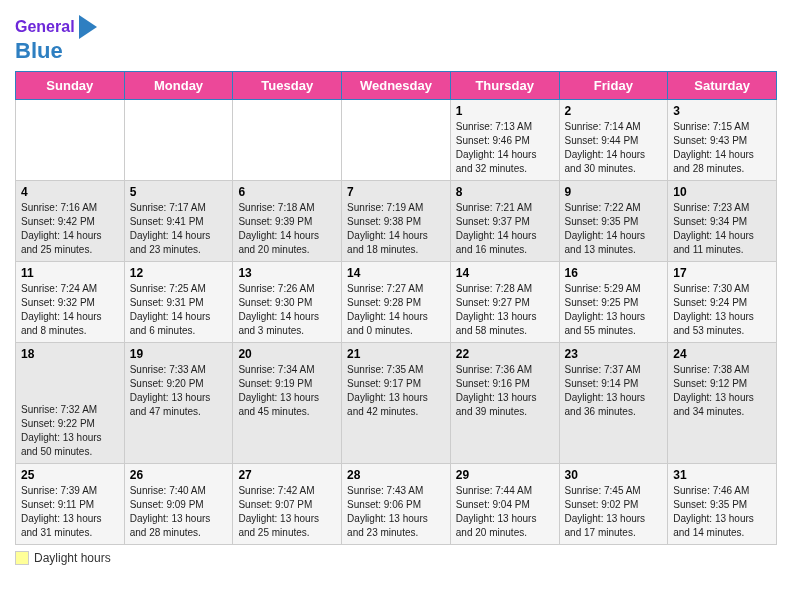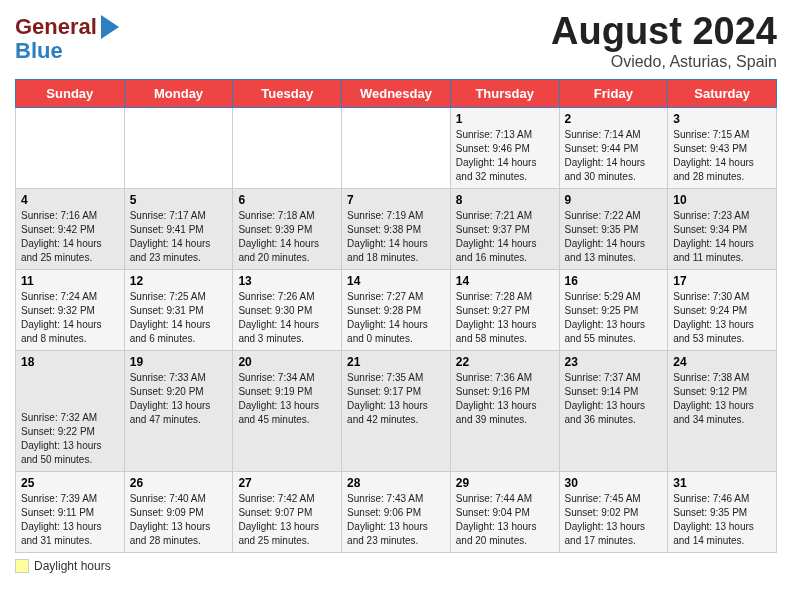--- a/index.html
+++ b/index.html
@@ -33,21 +33,21 @@
       font-size: 16px;
       font-weight: normal;
       color: #444;
     }
     table {
       width: 100%;
       border-collapse: collapse;
       font-size: 11px;
     }
     thead tr th {
-      background-color: #ef4444;
+      background-color: #ec4899;
       color: #fff;
       padding: 6px 4px;
       text-align: center;
       font-size: 13px;
       font-weight: bold;
       border: 1px solid #2e7fc1;
     }
     tbody tr td {
       border: 1px solid #ccc;
       vertical-align: top;
@@ -92,29 +92,25 @@
     }
     .empty-cell { background: #fff !important; }
   </style>
 </head>
 <body>
 
 <div class="header">
   <div class="logo">
     <div>
       <div style="display:flex;align-items:center;">
-        <span style="font-size:22px;font-weight:bold;color:#7f1d1d;line-height:1.1;">General</span>
+        <span style="font-size:16px;font-weight:bold;color:#6d28d9;line-height:1.1;">General</span>
         <div style="width:0;height:0;border-top:12px solid transparent;border-bottom:12px solid transparent;border-left:18px solid #2e7fc1;margin-left:4px;"></div>
       </div>
       <span style="font-size:22px;font-weight:bold;color:#2e7fc1;line-height:1.1;">Blue</span>
     </div>
-  </div>
-  <div class="title-block">
-    <h1>August 2024</h1>
-    <h2>Oviedo, Asturias, Spain</h2>
   </div>
 </div>
 
 <table>
   <thead>
     <tr>
     <th>Sunday</th>
         <th>Monday</th>
         <th>Tuesday</th>
         <th>Wednesday</th>

